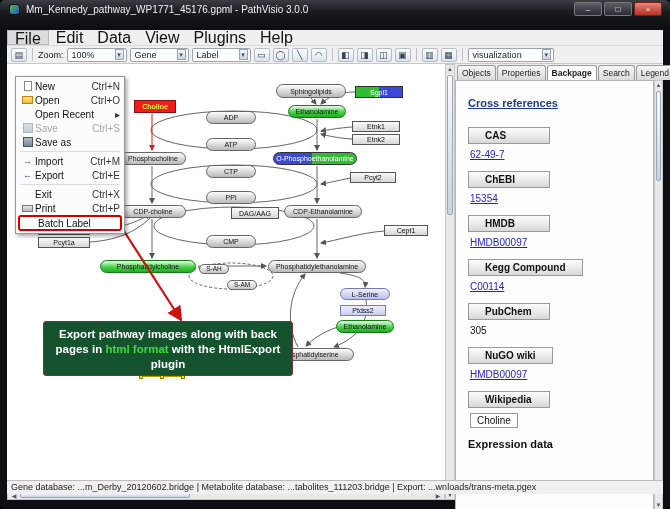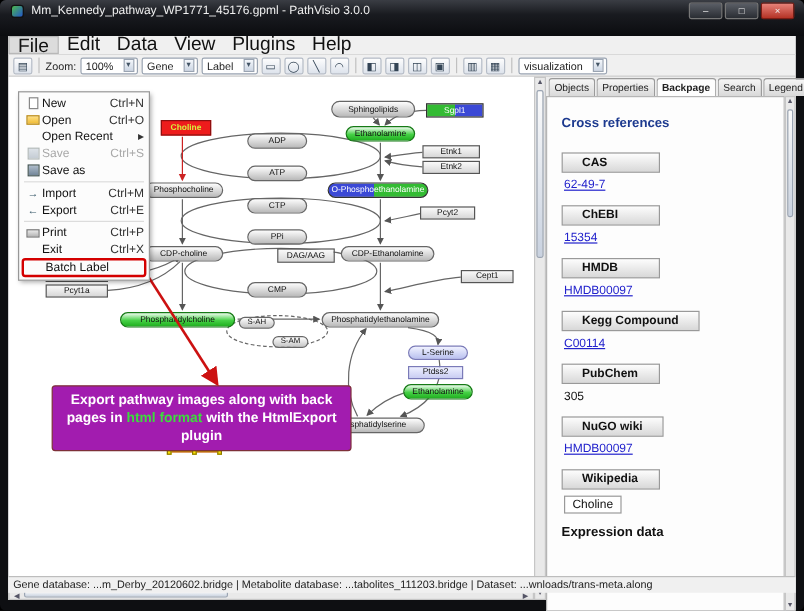--- a/index.html
+++ b/index.html
@@ -26,21 +26,21 @@
   .menubar-item { padding:1px 7px; height:15px; line-height:14px; }
   .menubar-item.open { background:#dcdcdc; border:1px solid #b8b8b8; }
 
   #toolbar { position:absolute; left:0; top:16px; width:656px; height:18px; background:#f0f0f0;
     border-bottom:1px solid #c8c8c8; display:flex; align-items:center; padding:0 4px; gap:3px; font-size:9px; color:#222; }
   .tb-btn { min-width:16px; height:14px; border:1px solid #b5bcc7; border-radius:2px;
     background:linear-gradient(#fdfdfd,#dde3ec); text-align:center; line-height:12px; font-size:9px; color:#345; }
   .tb-sep { width:1px; height:13px; background:#c0c0c0; margin:0 2px; }
   .tb-label { color:#222; }
   .tb-combo { height:14px; border:1px solid #9aa4b2; background:#fff; display:flex; align-items:center;
-    padding:0 2px 0 4px; gap:8px; border-radius:2px; }
+    padding:0 2px 0 4px; gap:20px; border-radius:2px; }
   .tb-combo .arr { font-size:7px; color:#456; background:linear-gradient(#f4f7fb,#ccd6e4);
     border:1px solid #9aa4b2; width:9px; height:11px; line-height:10px; text-align:center; }
 
   
   #canvas { position:absolute; left:0; top:34px; width:438px; height:436px; background:#fff; overflow:hidden; }
   #edges { position:absolute; left:0; top:0; }
   .node { position:absolute; font-size:7px; line-height:1; display:flex; align-items:center; justify-content:center;
     white-space:nowrap; overflow:visible; color:#111; }
   .n-metab-gray  { border:1px solid #666; border-radius:7px; background:linear-gradient(#fdfdfd,#b9b9b9); }
   .n-small-gray  { border:1px solid #666; border-radius:5px; background:linear-gradient(#fdfdfd,#c5c5c5); font-size:6.5px; }
@@ -61,21 +61,21 @@
   .sb .sb-arr { position:absolute; font-size:6px; color:#556; width:100%; text-align:center; }
 
   
   #side-panel { position:absolute; left:448px; top:34px; width:208px; height:446px; background:#ececec; }
   #tabs { position:absolute; left:2px; top:1px; height:15px; display:flex; gap:1px; }
   .tab { font-size:8.5px; padding:2px 4px; border:1px solid #9b9b9b; border-bottom:none; color:#222;
     background:linear-gradient(#f6f6f6,#d9d9d9); border-radius:3px 3px 0 0; line-height:10px; }
   .tab.active { background:#fdfdfd; font-weight:bold; }
   #panel-body { position:absolute; left:0px; top:16px; width:199px; height:430px; background:#fdfdfd;
     border:1px solid #b5b5b5; padding:10px 10px 0 12px; overflow:hidden; }
-  #bp-heading { color:#1d3a8f; font-weight:bold; font-size:11px; margin:6px 0 16px 0; }
+  #bp-heading { color:#1d3a8f; font-weight:bold; font-size:11px; margin:6px 0 16px 0;text-decoration:underline; }
   .bp-section { margin-bottom:9px; }
   .bp-head { display:inline-block; min-width:82px; font-size:10px; font-weight:bold; color:#111;
     border:1px solid #999; background:linear-gradient(#fdfdfd,#d8d8d8); padding:2px 16px; margin-bottom:5px; }
   .bp-value { font-size:10px; color:#111; margin:0 0 8px 2px; }
   .bp-value a { color:#2222cc; font-size:10px; }
   .bp-box { display:inline-block; border:1px solid #999; padding:1px 6px; font-size:10px; background:#fff; }
   #bp-footer { font-size:11px; font-weight:bold; color:#111; margin-top:10px; }
   #panel-scroll { position:absolute; right:0; top:16px; width:9px; height:430px; }
 
   
@@ -94,21 +94,21 @@
   .fm-sep { height:1px; background:#dcdcdc; margin:2px 3px; }
   .ic-page { width:8px; height:10px; background:#fff; border:1px solid #888; }
   .ic-folder { width:11px; height:8px; background:linear-gradient(#ffe084,#f0bc35); border:1px solid #b8860b; }
   .ic-disk { width:10px; height:10px; background:linear-gradient(#aebccb,#738699); border:1px solid #455; }
   .ic-disk.dim { opacity:.4; }
   .ic-printer { width:11px; height:7px; background:linear-gradient(#e8e8e8,#b5b5b5); border:1px solid #777; }
   .ic-txt { font-size:9px; color:#356; }
 
   
   #annotation { position:absolute; left:36px; top:291px; width:250px; height:55px; z-index:25;
-    background:#a21caf; border:1px solid #7e3039; border-radius:3px; color:#fff; font-weight:bold;
+    background:#14532d; border:1px solid #7e3039; border-radius:3px; color:#fff; font-weight:bold;
     font-size:11.5px; text-align:center; padding:5px 10px; line-height:1.3; }
   #annotation .hl { color:#3ddb3d; }
 
   #overlay-arrow { position:absolute; left:0; top:0; z-index:26; pointer-events:none; }
 </style>
 </head>
 <body>
 
 <div id="app">
 
@@ -270,21 +270,21 @@
           </div>
         <div id="bp-footer">Expression data</div>
       </div>
       <div class="sb" id="panel-scroll">
         <div class="sb-arr" style="top:1px;">▲</div>
         <div class="thumb" style="left:1px; top:10px; width:5px; height:90px;"></div>
         <div class="sb-arr" style="bottom:1px;">▼</div>
       </div>
     </div>
 
-    <div id="statusbar">Gene database: ...m_Derby_20120602.bridge | Metabolite database: ...tabolites_111203.bridge | Dataset: ...wnloads/trans-meta.along</div>
+    <div id="statusbar">Gene database: ...m_Derby_20120602.bridge | Metabolite database: ...tabolites_111203.bridge | Export: ...wnloads/trans-meta.pgex</div>
 
     <div id="file-menu">
         <div class="fm-item">
           <div class="fm-ic">
             <div class="ic-page"></div>
           </div>
           <span class="fm-label">New</span>
           <span class="fm-short">Ctrl+N</span>
         </div>
         <div class="fm-item">
@@ -323,30 +323,30 @@
         </div>
         <div class="fm-item">
           <div class="fm-ic">
             <span class="ic-txt">←</span>
           </div>
           <span class="fm-label">Export</span>
           <span class="fm-short">Ctrl+E</span>
         </div>
         <div class="fm-sep"></div>
         <div class="fm-item">
-          <div class="fm-ic">
-            <div class="ic-printer"></div>
-          </div>
-          <span class="fm-label">Print</span>
-          <span class="fm-short">Ctrl+P</span>
-        </div>
-        <div class="fm-item">
           <div class="fm-ic"></div>
           <span class="fm-label">Exit</span>
           <span class="fm-short">Ctrl+X</span>
+        </div>
+        <div class="fm-item">
+          <div class="fm-ic">
+            <div class="ic-printer"></div>
+          </div>
+          <span class="fm-label">Print</span>
+          <span class="fm-short">Ctrl+P</span>
         </div>
         <div class="fm-item highlighted">
           <div class="fm-ic"></div>
           <span class="fm-label">Batch Label</span>
           <span class="fm-short"></span>
         </div>
       </div>
 
     <div id="annotation">
       <span>Export pathway images along with back pages in </span><span class="hl">html format</span><span> with the HtmlExport plugin</span>

